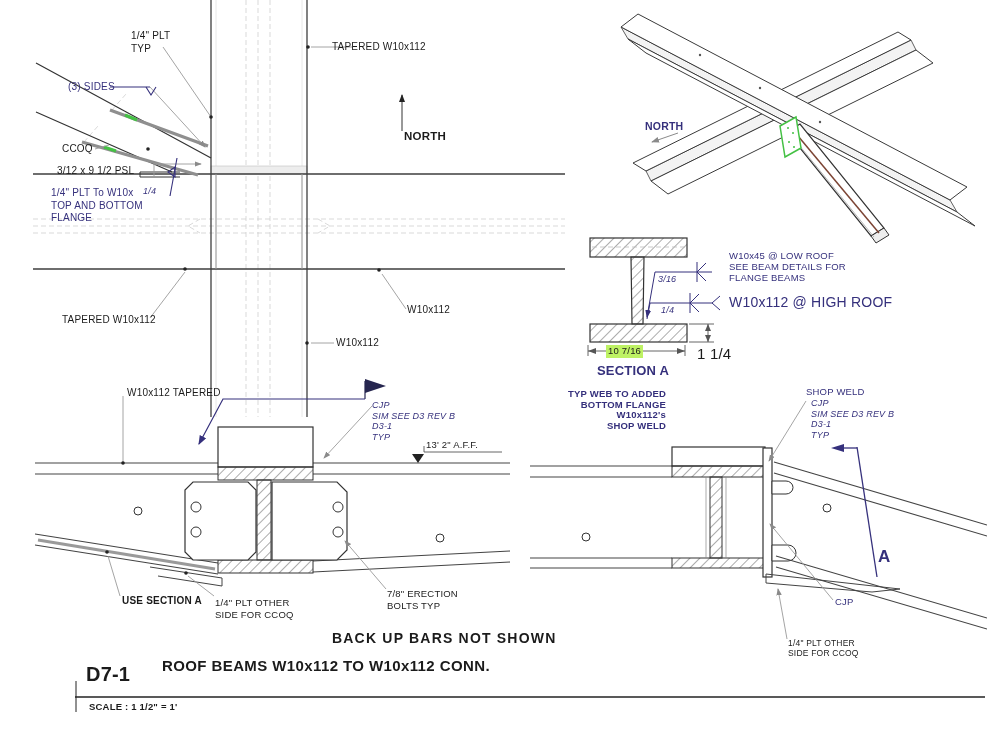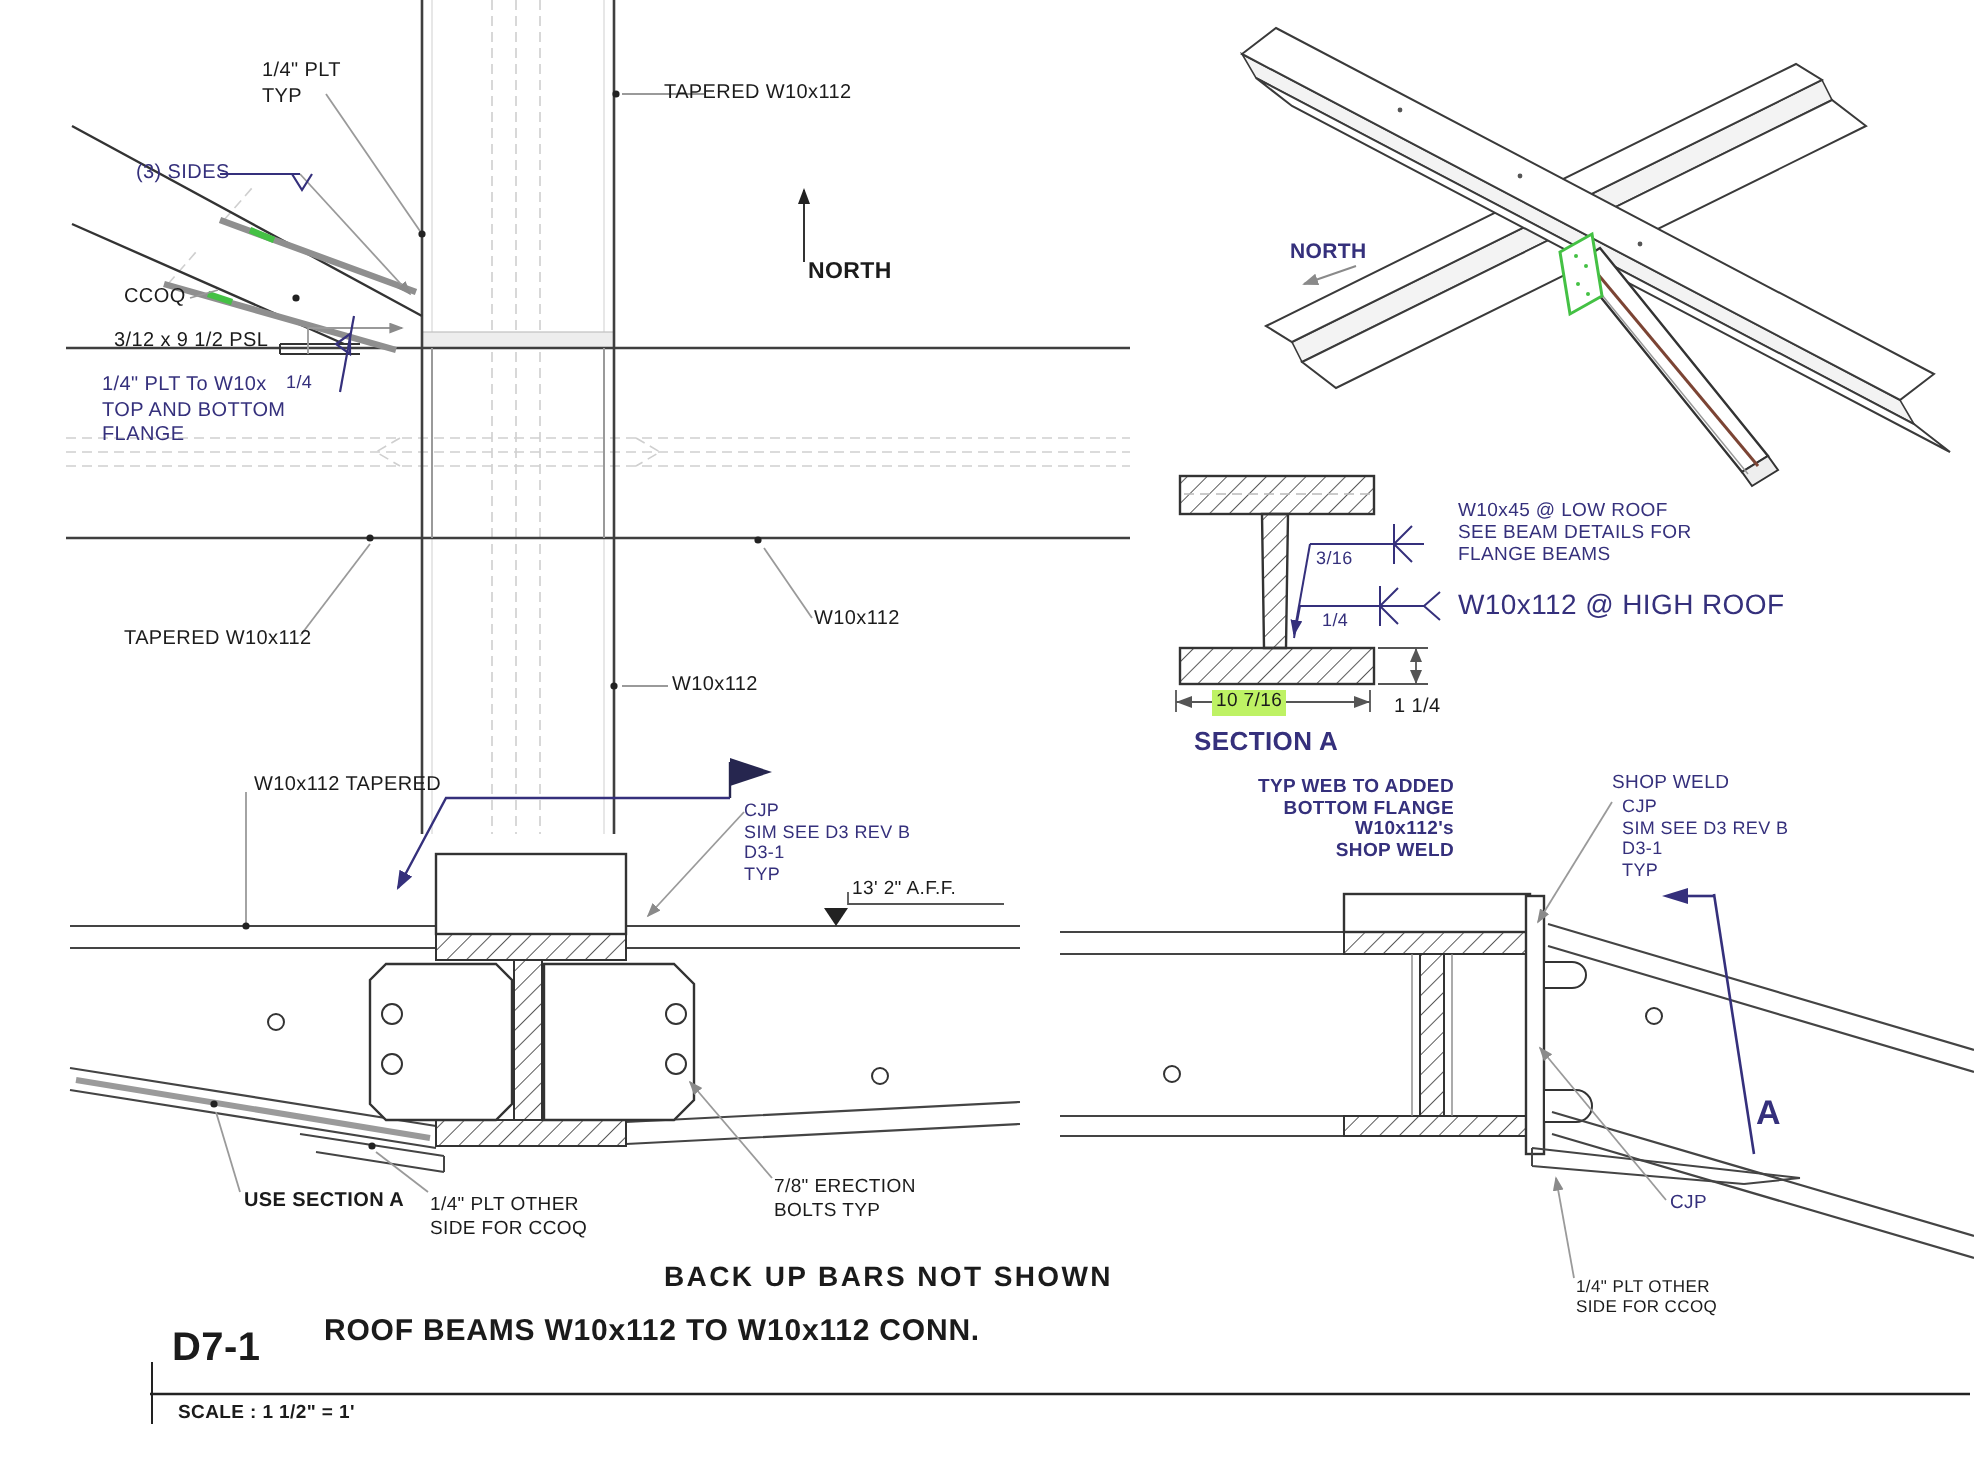--- a/index.html
+++ b/index.html
@@ -9,21 +9,21 @@
   }
   html,body{margin:0;padding:0;background:#fff;}
   #canvas{position:relative;width:987px;height:741px;background:#fff;overflow:hidden;
           font-family:"Liberation Sans",sans-serif;}
   svg{position:absolute;left:0;top:0;}
   .lbl{position:absolute;font-family:"Liberation Sans",sans-serif;font-size:10px;
        line-height:12.5px;color:var(--ink);white-space:pre-line;letter-spacing:.2px;}
   .navy{color:var(--navy);}
   .b{font-weight:bold;text-align:right;}
   .dim{background:#bef264;padding:0 2px;}
-  .sm{font-size:9px;line-height:10.8px;}
+  .sm{font-size:9px;line-height:10.8px;font-style:italic;}
 </style>
 </head>
 <body>
 
 <div id="canvas">
 
 <svg width="987" height="741" viewBox="0 0 987 741">
   <defs>
     <pattern id="hatch" patternUnits="userSpaceOnUse" width="7" height="7" patternTransform="rotate(45)">
       <line x1="0" y1="0" x2="0" y2="7" stroke="#5a5a5a" stroke-width="1"></line>
@@ -234,23 +234,23 @@
 
 <div class="lbl navy b" style="left:645px;top:120px;font-size:10.5px">NORTH</div>
 
 <div class="lbl navy sm" style="left:658px;top:274px">3/16</div>
 <div class="lbl navy sm" style="left:661px;top:305px">1/4</div>
 <div class="lbl navy" style="left:729px;top:250px;font-size:9.5px;line-height:11px">W10x45 @ LOW ROOF
 SEE BEAM DETAILS FOR
 FLANGE BEAMS</div>
 <div class="lbl navy" style="left:729px;top:296px;font-size:14px">W10x112 @ HIGH ROOF</div>
 <div class="lbl dim" style="left:606px;top:345px;font-size:9.5px">10  7/16</div>
-<div class="lbl" style="left:697px;top:348px;font-size:10px">1 1/4</div>
+<div class="lbl" style="left:697px;top:348px;font-size:15px">1 1/4</div>
 <div class="lbl navy b" style="left:597px;top:365px;font-size:13px">SECTION A</div>
-<div class="lbl navy b" style="left:629px;top:389px;font-size:9.5px;line-height:10.6px">TYP WEB TO ADDED
+<div class="lbl navy b" style="left:568px;top:389px;font-size:9.5px;line-height:10.6px">TYP WEB TO ADDED
 BOTTOM FLANGE
 W10x112's
 SHOP WELD</div>
 
 <div class="lbl" style="left:127px;top:387px">W10x112 TAPERED</div>
 <div class="lbl navy sm" style="left:372px;top:400px;line-height:10.6px">CJP
 SIM SEE D3 REV B
 D3-1
 TYP</div>
 <div class="lbl" style="left:426px;top:439px;font-size:9.5px">13'  2" A.F.F.</div>

